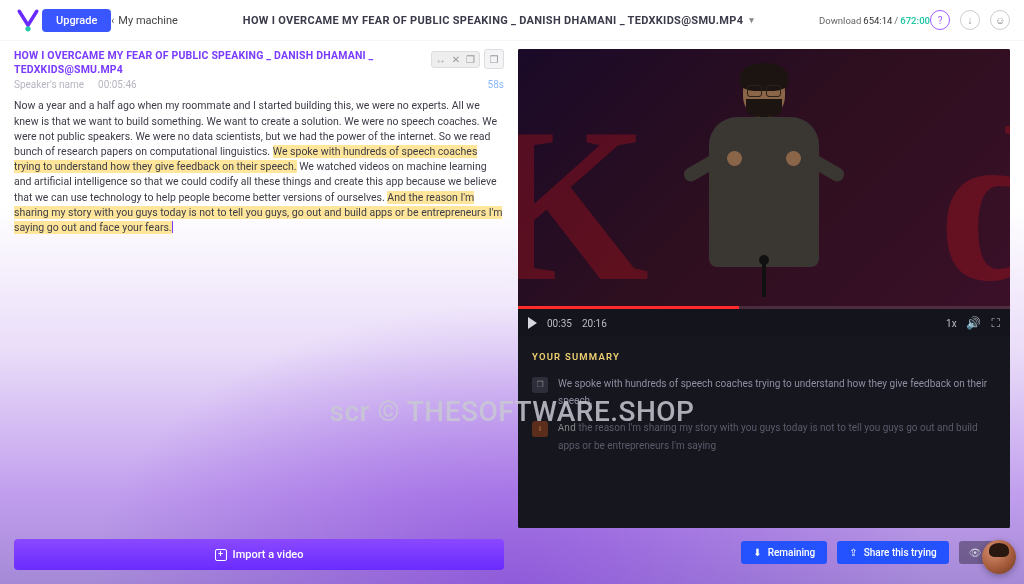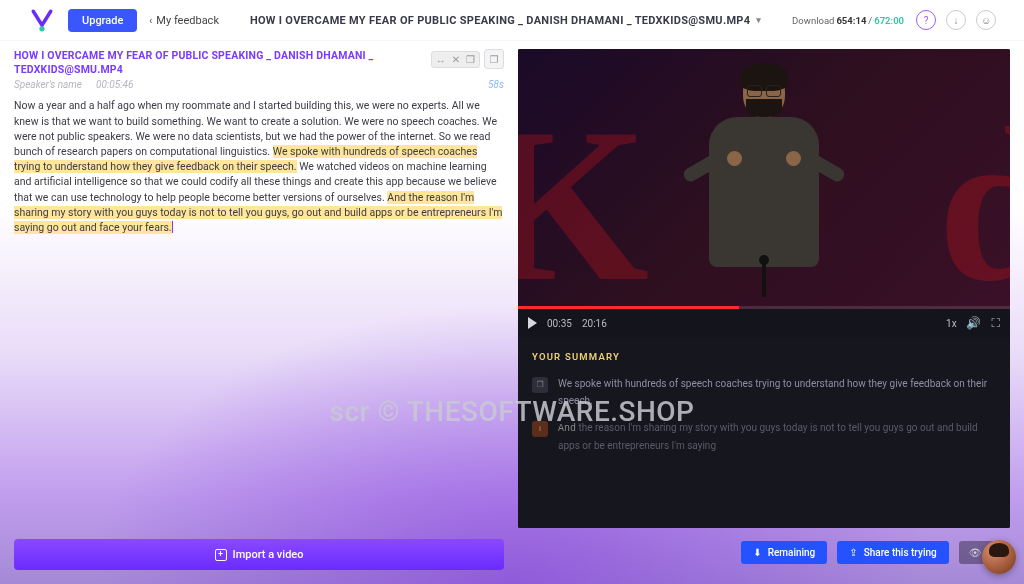--- a/index.html
+++ b/index.html
@@ -9,48 +9,48 @@
 .bg-gradient {
   position:absolute; inset:0; z-index:0;
   background:
     radial-gradient(ellipse 600px 400px at 50% 100%, rgba(130,60,220,0.6) 0%, rgba(130,60,220,0) 70%),
     linear-gradient(to bottom, #fff 0%, #fff 35%, rgba(170,120,230,0.25) 60%, rgba(130,60,220,0.5) 85%, rgba(90,40,180,0.55) 100%);
 }
 
 .root { position:relative; z-index:1; width:100%; height:100%; display:flex; flex-direction:column; }
 
 
-.header { display:flex; align-items:center; padding:6px 28px; background:#fff; gap:12px; border-bottom:1px solid rgba(0,0,0,0.03); }
+.header { display:flex; align-items:center; padding:6px 14px; background:#fff; border-bottom:1px solid rgba(0,0,0,0.03); }
 .logo { width:28px; height:28px; position:relative; }
 .logo svg { width:100%; height:100%; }
 .upgrade-btn { background:#3956ff; color:#fff; border:none; border-radius:4px; padding:5px 14px; font-size:11px; font-weight:500; cursor:pointer; }
 .back-link { display:flex; align-items:center; gap:4px; color:#444; font-size:11px; cursor:pointer; text-decoration:none; }
 .back-link .chev { font-size:10px; }
 .header-title { flex:1; text-align:center; color:#3a3a4a; font-size:11px; font-weight:700; letter-spacing:0.3px; display:flex; justify-content:center; align-items:center; gap:6px; }
 .caret { font-size:9px; color:#888; }
 .remaining { font-size:9.5px; color:#666; display:flex; align-items:center; gap:2px; }
-.remaining .time-used { color:#333; font-weight:700; }
+.remaining .time-used { color:#333; font-weight:400; }
 .remaining .time-total { color:#28c8a8; font-weight:600; }
 .header-icons { display:flex; gap:10px; align-items:center; }
 .hdr-icon { width:20px; height:20px; border:1px solid #ccc; border-radius:50%; display:flex; align-items:center; justify-content:center; font-size:10px; color:#888; cursor:pointer; }
 .hdr-icon.purple { border-color:#9b5cff; color:#9b5cff; }
 
 
 .main { flex:1; display:flex; padding:8px 14px 14px 14px; gap:14px; overflow:hidden; }
 .left-col { width:490px; display:flex; flex-direction:column; position:relative; }
 .right-col { flex:1; display:flex; flex-direction:column; }
 
 
 .trans-head { display:flex; align-items:flex-start; justify-content:space-between; gap:8px; }
 .trans-title { color:#7a3bff; font-size:10.5px; font-weight:700; letter-spacing:0.2px; line-height:1.3; max-width:360px; }
 .trans-tools { display:flex; align-items:center; gap:4px; }
 .tool-pill { background:#eee; border:1px solid #ddd; border-radius:3px; padding:2px 4px; display:flex; gap:6px; align-items:center; }
 .tool-pill span { font-size:10px; color:#999; cursor:pointer; }
 .tool-copy { background:#f4f4f7; border:1px solid #ddd; border-radius:3px; width:20px; height:20px; display:flex; align-items:center; justify-content:center; font-size:10px; color:#999; cursor:pointer; }
-.trans-meta { display:flex; align-items:center; gap:14px; margin-top:3px; font-size:10px; color:#b5b5c0;font-style:italic; }
+.trans-meta { display:flex; align-items:center; gap:14px; margin-top:3px; font-size:10px; color:#b5b5c0; }
 .trans-meta .duration-badge { margin-left:auto; color:#8ab8ff; }
 
 .transcript-body { margin-top:8px; font-size:10.5px; line-height:1.45; color:#3c3c48; }
 .hl { background:#ffe69a; border-radius:1px; }
 
 .cursor { display:inline-block; width:1px; height:12px; background:#7a3bff; vertical-align:-2px; }
 
 
 .import-bar { position:absolute; bottom:0; left:0; right:0; padding:0; }
 .import-btn { width:100%; background:linear-gradient(180deg,#8a49ff 0%,#6a2bff 100%); color:#fff; border:none; border-radius:4px; padding:9px; font-size:11px; font-weight:500; cursor:pointer; display:flex; align-items:center; justify-content:center; gap:6px; }
@@ -125,21 +125,21 @@
   <div class="header">
     <div class="logo">
       <svg viewBox="0 0 32 32">
           <path d="M6 6 L16 22 L26 6" stroke="#6a2bff" stroke-width="4" fill="none" stroke-linecap="round"></path>
           <circle cx="16" cy="26" r="3" fill="#28c8a8"></circle>
         </svg>
     </div>
     <button class="upgrade-btn">Upgrade</button>
     <a class="back-link">
       <span class="chev">‹</span>
-      <span>My feedback</span>
+      <span>My machine</span>
     </a>
     <div class="header-title">
       <span>HOW I OVERCAME MY FEAR OF PUBLIC SPEAKING _ DANISH DHAMANI _ TEDXKIDS@SMU.MP4</span>
       <span class="caret">▾</span>
     </div>
     <div class="remaining">
       <span>Download</span>
       <span class="time-used">654:14</span>/
       <span class="time-total">672:00</span>
     </div>

